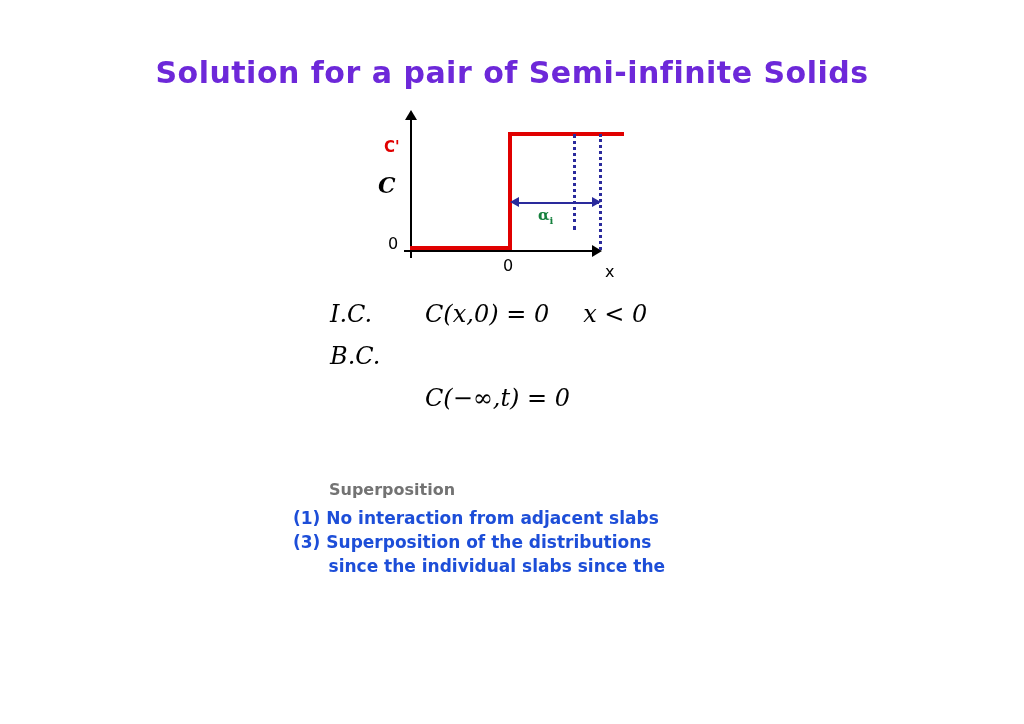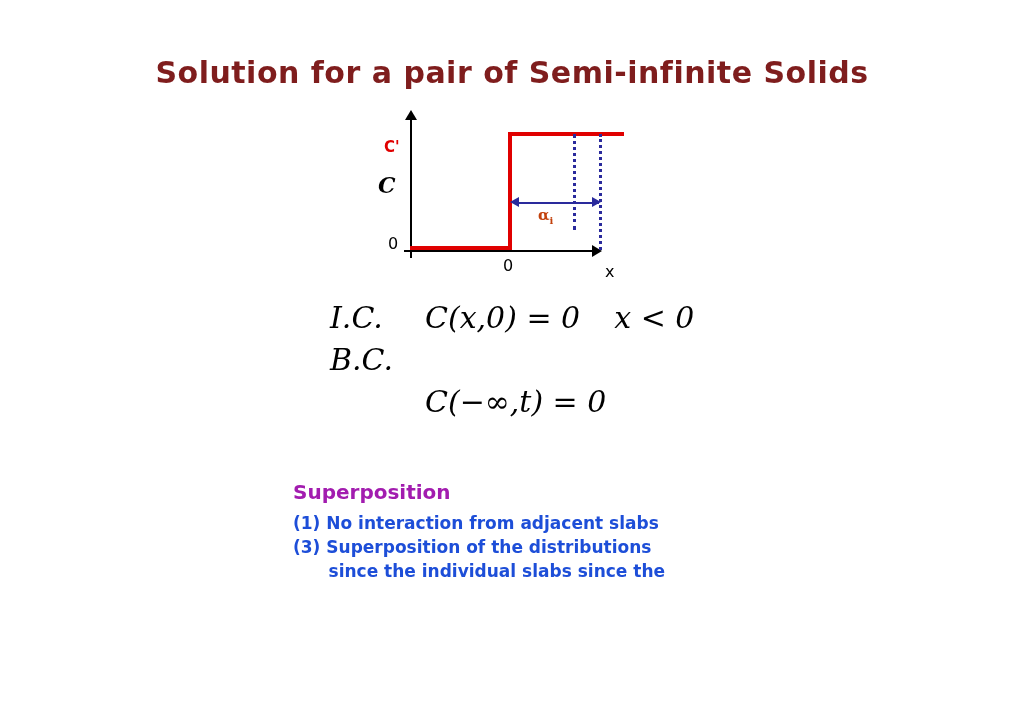--- a/index.html
+++ b/index.html
@@ -24,21 +24,21 @@
   
   .title {
     position: absolute;
     left: 0;
     top: 55px;
     width: 1024px;
     text-align: center;
     font-family: "DejaVu Sans", sans-serif;
     font-size: 30px;
     font-weight: bold;
-    color: #7f1d1d;
+    color: #6d28d9;
     letter-spacing: 0.5px;
   }
   
   .figure {
     position: absolute;
     left: 380px;
     top: 110px;
     width: 280px;
     height: 170px;
   }
@@ -187,42 +187,42 @@
     font-size: 16px;
     color: #000000;
     font-family: "DejaVu Sans", sans-serif;
   }
   .lbl-alpha {
     position: absolute;
     left: 158px;
     top: 96px;
     font-size: 15px;
     font-weight: bold;
-    color: #c2410c;
+    color: #15803d;
     font-family: "DejaVu Serif", serif;
     text-align: right;
   }
   .lbl-alpha sub {
     font-size: 10px;
   }
   
   .equations {
     position: absolute;
     left: 330px;
     top: 300px;
     width: 420px;
     font-family: "DejaVu Serif", serif;
     font-style: italic;
     color: #000000;
   }
   .eqrow {
     display: flex;
     align-items: baseline;
     height: 42px;
-    font-size: 30px;
+    font-size: 24px;
     white-space: nowrap;
   }
   .eqlabel {
     width: 95px;
     flex: 0 0 95px;
     text-align: left;
   }
   .eqbody {
     flex: 0 0 auto;
   }
@@ -231,24 +231,25 @@
   }
   
   .superblock {
     position: absolute;
     left: 293px;
     top: 480px;
     width: 560px;
   }
   .super-head {
     font-family: "DejaVu Sans", sans-serif;
-    font-size: 20px;
-    font-weight: bold;
-    color: #a21caf;
+    font-size: 16px;
+    font-weight: bold;
+    color: #737373;
     margin-bottom: 7px;
+    margin-left: 36px;
   }
   .super-item {
     font-family: "DejaVu Sans", sans-serif;
     font-size: 17px;
     font-weight: bold;
     color: #1d4ed8;
     line-height: 24px;
     white-space: pre;
   }
 </style>

